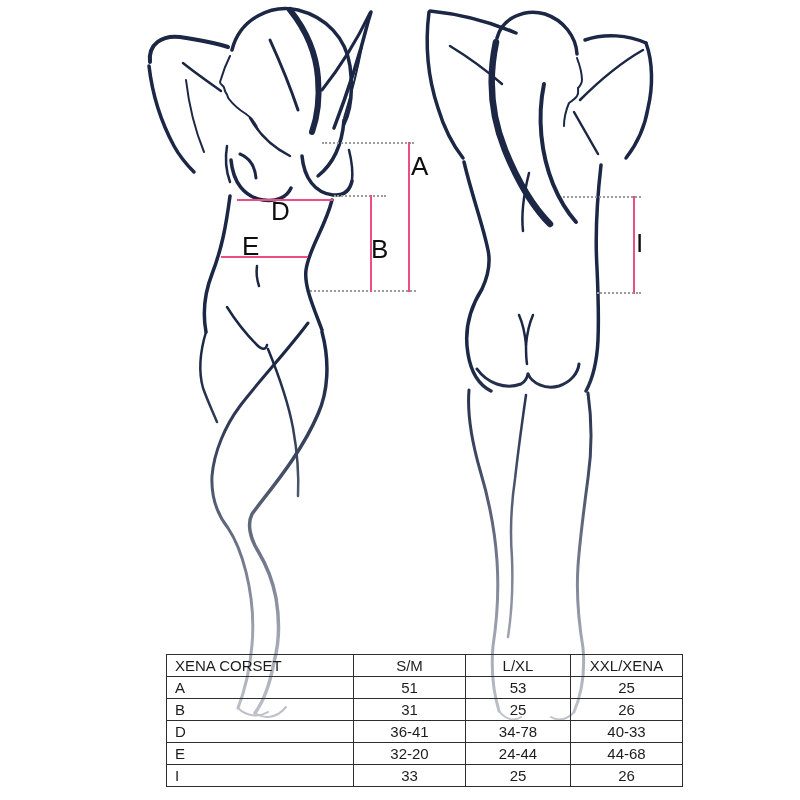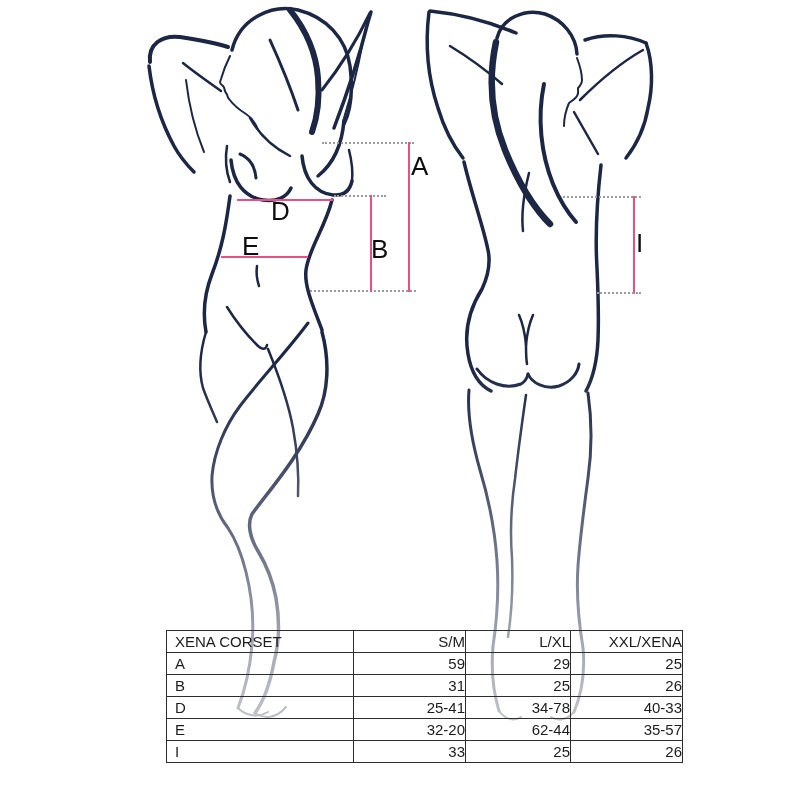--- a/index.html
+++ b/index.html
@@ -11,28 +11,28 @@
   
   .ann{position:absolute;z-index:2;}
   .pink-line{background:#ea4e82;}
   .dotted-line{height:0;border-top:2px dotted #9b9b9b;}
   .mlabel{
     position:absolute;z-index:2;font-size:26px;line-height:1;
     color:#0e0e0e;letter-spacing:0;
   }
   
   .size-table{
-    position:absolute;left:166px;top:630px;z-index:3;
+    position:absolute;left:166px;top:654px;z-index:3;
     border-collapse:collapse;table-layout:fixed;background:transparent;
     width:516px;
   }
   .size-table td,.size-table th{
     border:1.5px solid #2d2d2d;height:21px;
     font-size:15px;font-weight:normal;color:#1c1c1c;
-    text-align:right;vertical-align:middle;padding:0;
+    text-align:center;vertical-align:middle;padding:0;
     font-family:"Liberation Sans",sans-serif;background:transparent;
   }
   .size-table .c-name{text-align:left;padding-left:8px;}
 </style>
 </head>
 <body>
 
 <div class="stage">
 
   <svg class="figures-svg" width="800" height="800" viewBox="0 0 800 800">
@@ -156,41 +156,41 @@
     </colgroup>
     <tbody>
       <tr>
         <th class="c-name">XENA CORSET</th>
         <th>S/M</th>
         <th>L/XL</th>
         <th>XXL/XENA</th>
       </tr>
       <tr>
         <td class="c-name">A</td>
-        <td>59</td>
-        <td>29</td>
+        <td>51</td>
+        <td>53</td>
         <td>25</td>
       </tr>
       <tr>
         <td class="c-name">B</td>
         <td>31</td>
         <td>25</td>
         <td>26</td>
       </tr>
       <tr>
         <td class="c-name">D</td>
-        <td>25-41</td>
+        <td>36-41</td>
         <td>34-78</td>
         <td>40-33</td>
       </tr>
       <tr>
         <td class="c-name">E</td>
         <td>32-20</td>
-        <td>62-44</td>
-        <td>35-57</td>
+        <td>24-44</td>
+        <td>44-68</td>
       </tr>
       <tr>
         <td class="c-name">I</td>
         <td>33</td>
         <td>25</td>
         <td>26</td>
       </tr>
     </tbody>
   </table>
 

